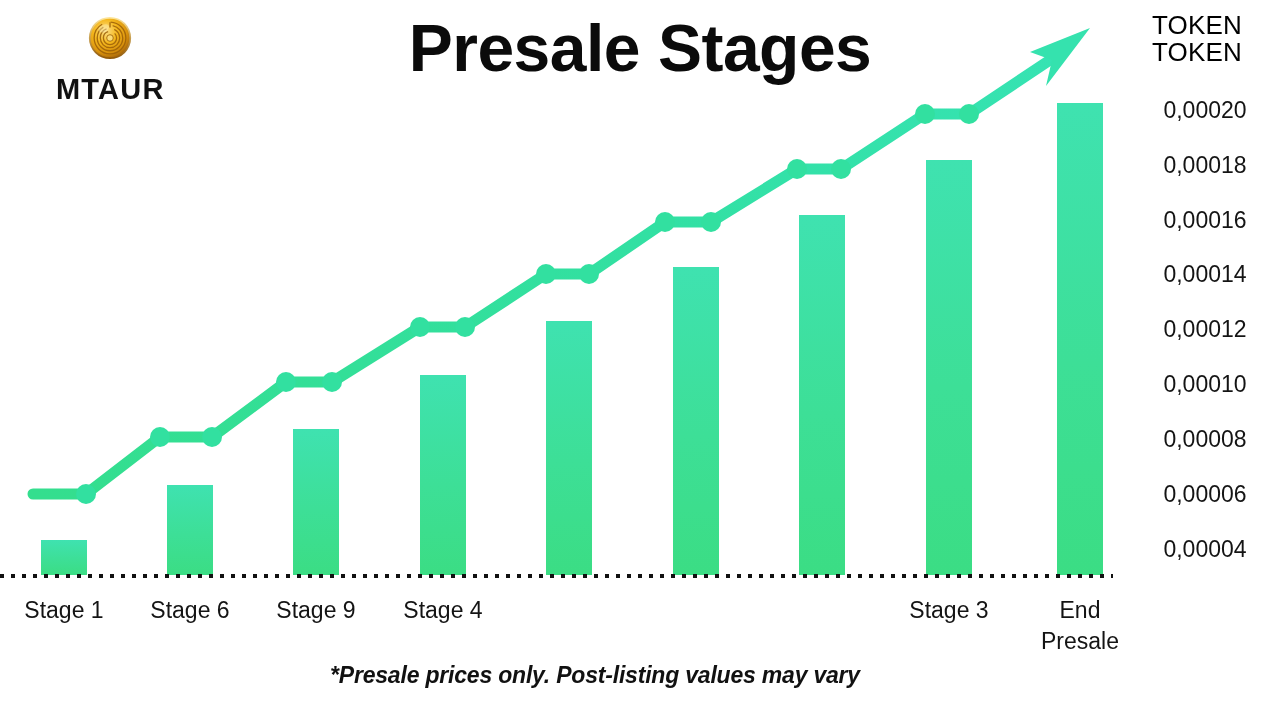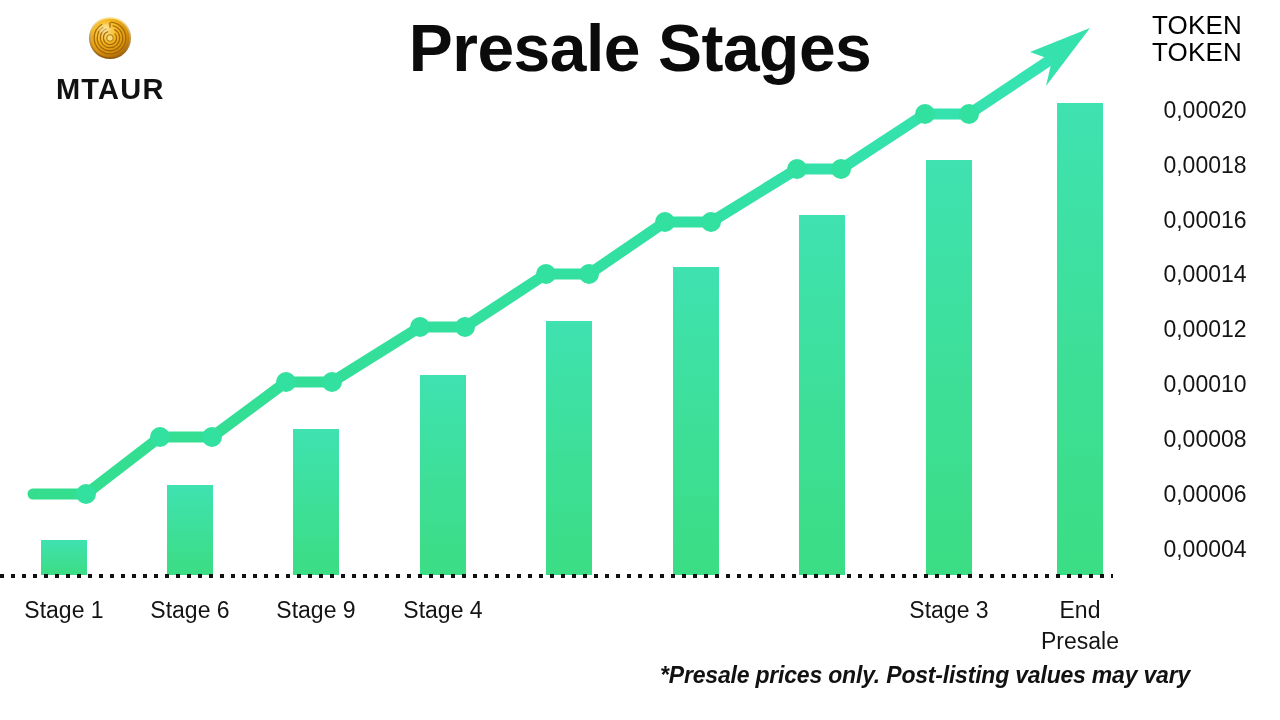--- a/index.html
+++ b/index.html
@@ -109,21 +109,21 @@
     line-height: 1.35;
     transform: translateX(-50%);
   }
   .xtick span { display: block; }
 
   
   .footnote {
     position: absolute;
     left: 0; top: 662px;
     width: 1190px;
-    text-align: right;
+    text-align: center;
     font-size: 23px;
     font-weight: bold;
     font-style: italic;
     color: #111111;
     letter-spacing: -0.2px;
   }
 </style>
 </head>
 <body>
 

